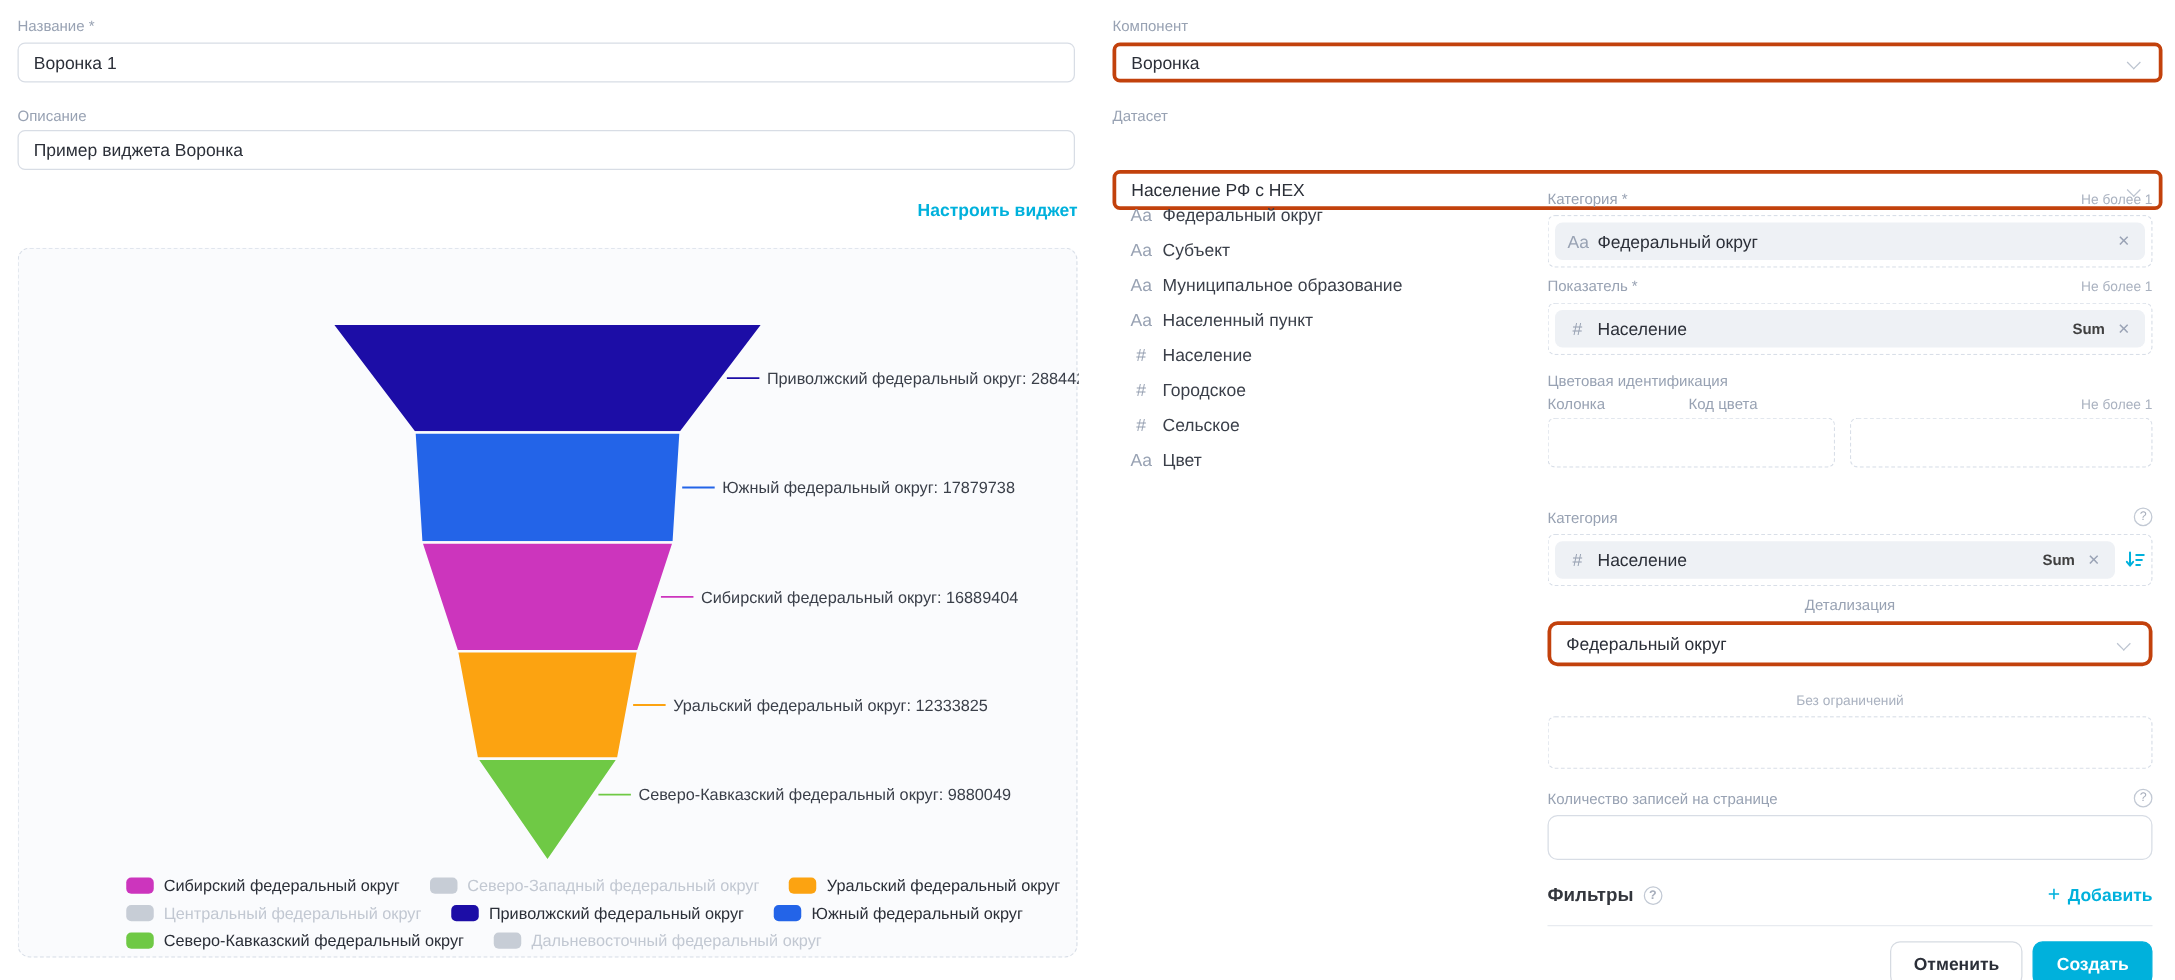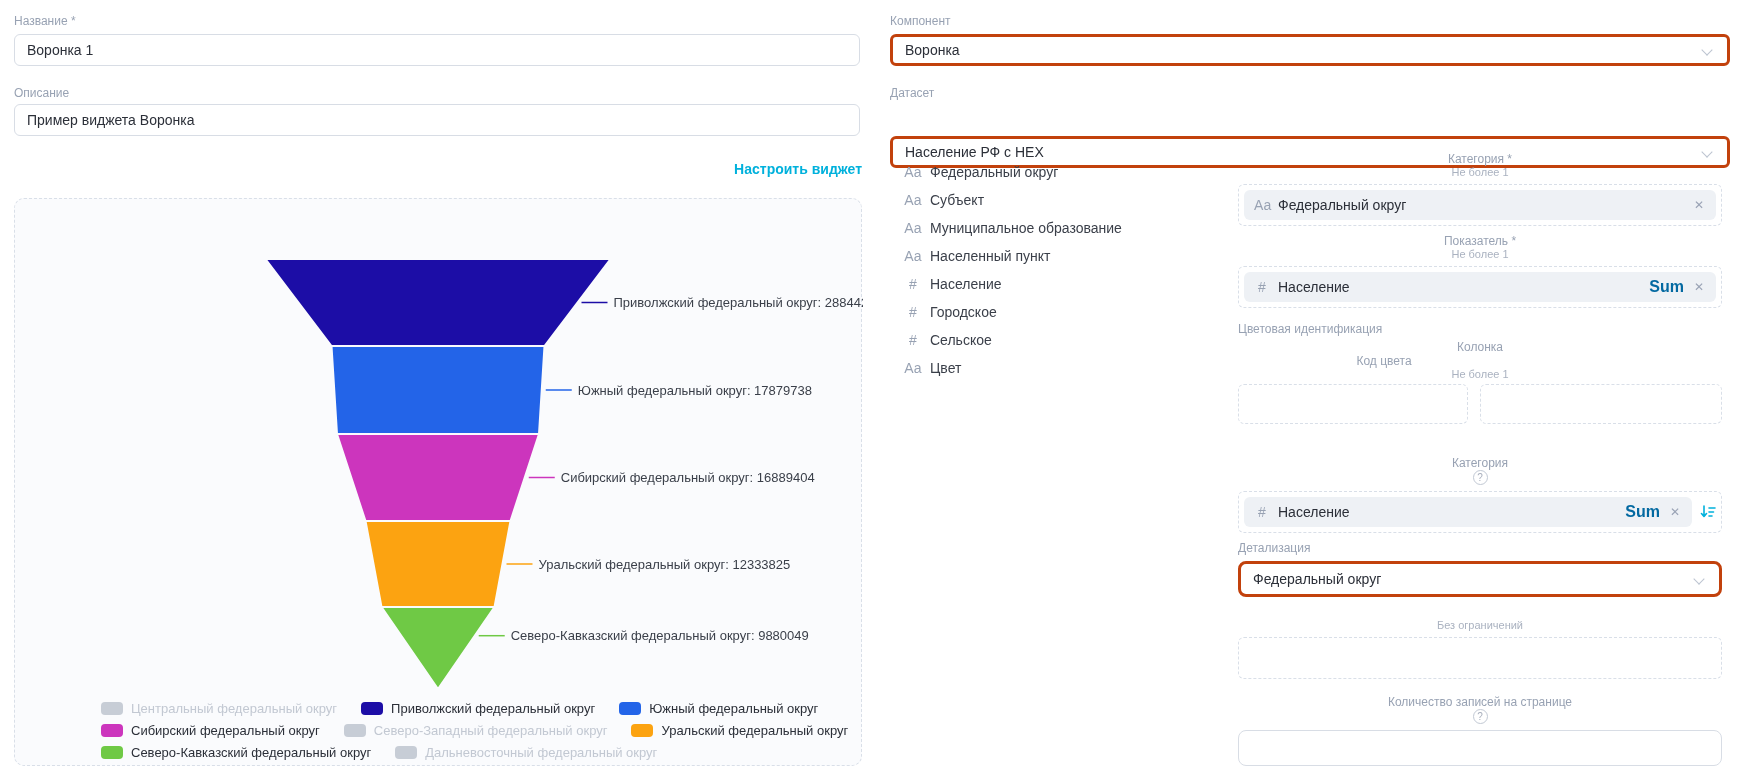--- a/index.html
+++ b/index.html
@@ -36,27 +36,27 @@
   .swatch { width:22px; height:13px; border-radius:4px; flex:0 0 auto; }
 
   
   .fields { left:904px; top:158px; width:330px; position:absolute; }
   .field-item { display:flex; align-items:center; gap:8px; height:28px; cursor:pointer; }
   .field-type { width:18px; text-align:center; font-size:14px; color:#98a2b3; flex:0 0 auto; }
   .field-name { font-size:14px; color:#3a3f49; white-space:nowrap; }
 
   
   .config { left:1238px; top:152px; width:484px; position:absolute; }
-  .label-row { display:flex; justify-content:space-between; align-items:center; margin-bottom:6px;flex-direction:column; }
+  .label-row { display:flex; justify-content:space-between; align-items:flex-end; margin-bottom:6px; }
   .chip-holder { border:1px dashed #d9dfe8; border-radius:6px; padding:5px; display:flex; align-items:center; gap:8px; }
   .chip { flex:1; background:#eef1f5; border-radius:6px; height:30px; display:flex;
     align-items:center; padding:0 10px; gap:8px; font-size:14px; color:#2b2f38; cursor:pointer; }
   .chip .field-type { width:16px; }
   .chip-spacer { flex:1; }
-  .agg { color:#0369a1; font-size:16px; font-weight:600; }
+  .agg { color:#404040; font-size:12px; font-weight:600; }
   .x-icon { color:#9aa3b5; font-size:12px; cursor:pointer; line-height:1; padding:2px; }
   .help { display:inline-flex; width:15px; height:15px; border:1px solid #c2c9d4; border-radius:50%;
     color:#a7aebc; font-size:10px; align-items:center; justify-content:center; cursor:pointer; }
   .empty-box { border:1px dashed #d9dfe8; border-radius:6px; height:40px; background:#fff; }
   .solid-input { width:100%; height:36px; border:1px solid #d8dde5; border-radius:8px; background:#fff;
     font-size:14px; color:#2b2f38; padding:0 12px; font-family:"Liberation Sans", sans-serif; outline:none; }
   .two-col { display:flex; gap:12px; }
   .two-col .empty-box:first-child { width:230px; } .two-col .empty-box:last-child { width:242px; }
 
   .filters-row { display:flex; justify-content:space-between; align-items:center; margin-top:18px; }
@@ -103,45 +103,45 @@
       <text x="545.75" y="283" font-size="13" fill="#3a3f49" font-family="&quot;Liberation Sans&quot;, sans-serif">Сибирский федеральный округ: 16889404</text>
       <polygon points="350.5,322 495.5,322 479.5,408 366.5,408" fill="#fca311" stroke="#fafbfd" stroke-width="2"></polygon>
       <line x1="491.5" y1="365" x2="517.5" y2="365" stroke="#fca311" stroke-width="1.5"></line>
       <text x="523.5" y="369.5" font-size="13" fill="#3a3f49" font-family="&quot;Liberation Sans&quot;, sans-serif">Уральский федеральный округ: 12333825</text>
       <polygon points="366.5,408 479.5,408 423,490 423,490" fill="#6fc945" stroke="#fafbfd" stroke-width="2"></polygon>
       <line x1="463.725" y1="436.7" x2="489.725" y2="436.7" stroke="#6fc945" stroke-width="1.5"></line>
       <text x="495.725" y="441.2" font-size="13" fill="#3a3f49" font-family="&quot;Liberation Sans&quot;, sans-serif">Северо-Кавказский федеральный округ: 9880049</text>
     </svg>
   <div class="legend" id="legend">
       <div class="legend-row">
+        <div class="legend-item">
+          <span class="swatch" style="background: rgb(204, 53, 189);"></span>
+          <span>Сибирский федеральный округ</span>
+        </div>
+        <div class="legend-item disabled">
+          <span class="swatch" style="background: rgb(199, 205, 214);"></span>
+          <span>Северо-Западный федеральный округ</span>
+        </div>
+        <div class="legend-item">
+          <span class="swatch" style="background: rgb(252, 163, 17);"></span>
+          <span>Уральский федеральный округ</span>
+        </div>
+      </div>
+      <div class="legend-row">
         <div class="legend-item disabled">
           <span class="swatch" style="background: rgb(199, 205, 214);"></span>
           <span>Центральный федеральный округ</span>
         </div>
         <div class="legend-item">
           <span class="swatch" style="background: rgb(28, 13, 166);"></span>
           <span>Приволжский федеральный округ</span>
         </div>
         <div class="legend-item">
           <span class="swatch" style="background: rgb(35, 100, 232);"></span>
           <span>Южный федеральный округ</span>
-        </div>
-      </div>
-      <div class="legend-row">
-        <div class="legend-item">
-          <span class="swatch" style="background: rgb(204, 53, 189);"></span>
-          <span>Сибирский федеральный округ</span>
-        </div>
-        <div class="legend-item disabled">
-          <span class="swatch" style="background: rgb(199, 205, 214);"></span>
-          <span>Северо-Западный федеральный округ</span>
-        </div>
-        <div class="legend-item">
-          <span class="swatch" style="background: rgb(252, 163, 17);"></span>
-          <span>Уральский федеральный округ</span>
         </div>
       </div>
       <div class="legend-row">
         <div class="legend-item">
           <span class="swatch" style="background: rgb(111, 201, 69);"></span>
           <span>Северо-Кавказский федеральный округ</span>
         </div>
         <div class="legend-item disabled">
           <span class="swatch" style="background: rgb(199, 205, 214);"></span>
           <span>Дальневосточный федеральный округ</span>
@@ -250,21 +250,21 @@
       <span class="x-icon">✕</span>
     </div>
     <span class="sort-icon">
       <svg width="16" height="16" viewBox="0 0 16 16">
         <path d="M4 2 L4 12 M1.5 9.5 L4 12.5 L6.5 9.5" stroke="#00b1dc" stroke-width="1.6" fill="none" stroke-linecap="round" stroke-linejoin="round"></path>
         <path d="M9 4 H15 M9 8 H13.5 M9 12 H12" stroke="#00b1dc" stroke-width="1.6" stroke-linecap="round"></path>
       </svg>
     </span>
   </div>
 
-  <div class="form-label" style="margin-top:8px; margin-bottom:6px;">Детализация</div>
+  <div class="form-label" style="margin-top:8px; margin-bottom:6px;text-align:center;">Детализация</div>
   <div class="select-box" style="height:36px; border-radius:8px;">
     <span>Федеральный округ</span>
     <span class="chev"></span>
   </div>
 
   <div style="text-align:center; margin-top:18px; margin-bottom:4px;">
     <span class="limit-label">Без ограничений</span>
   </div>
   <div class="empty-box" style="height:42px;"></div>
 

